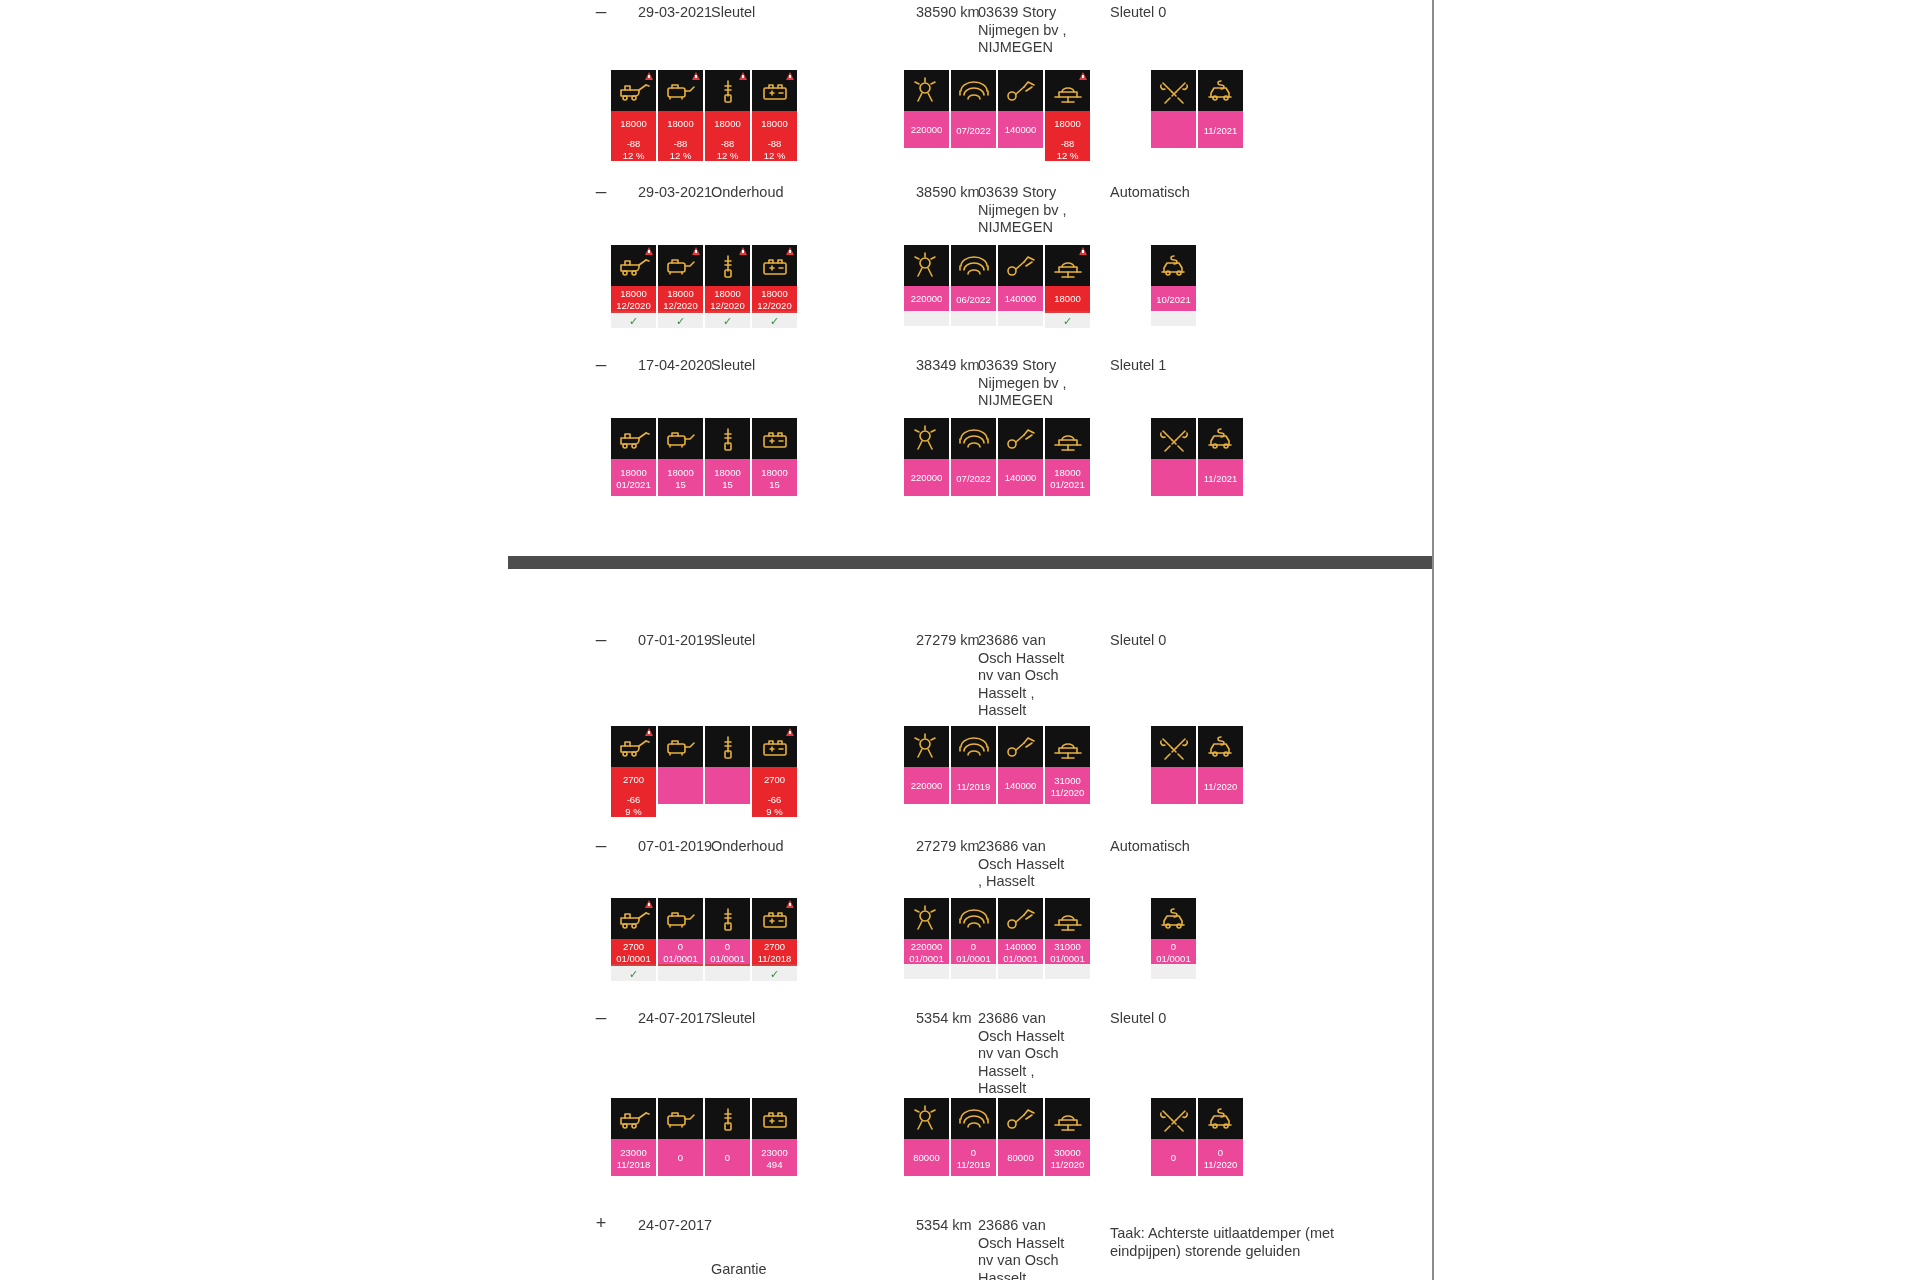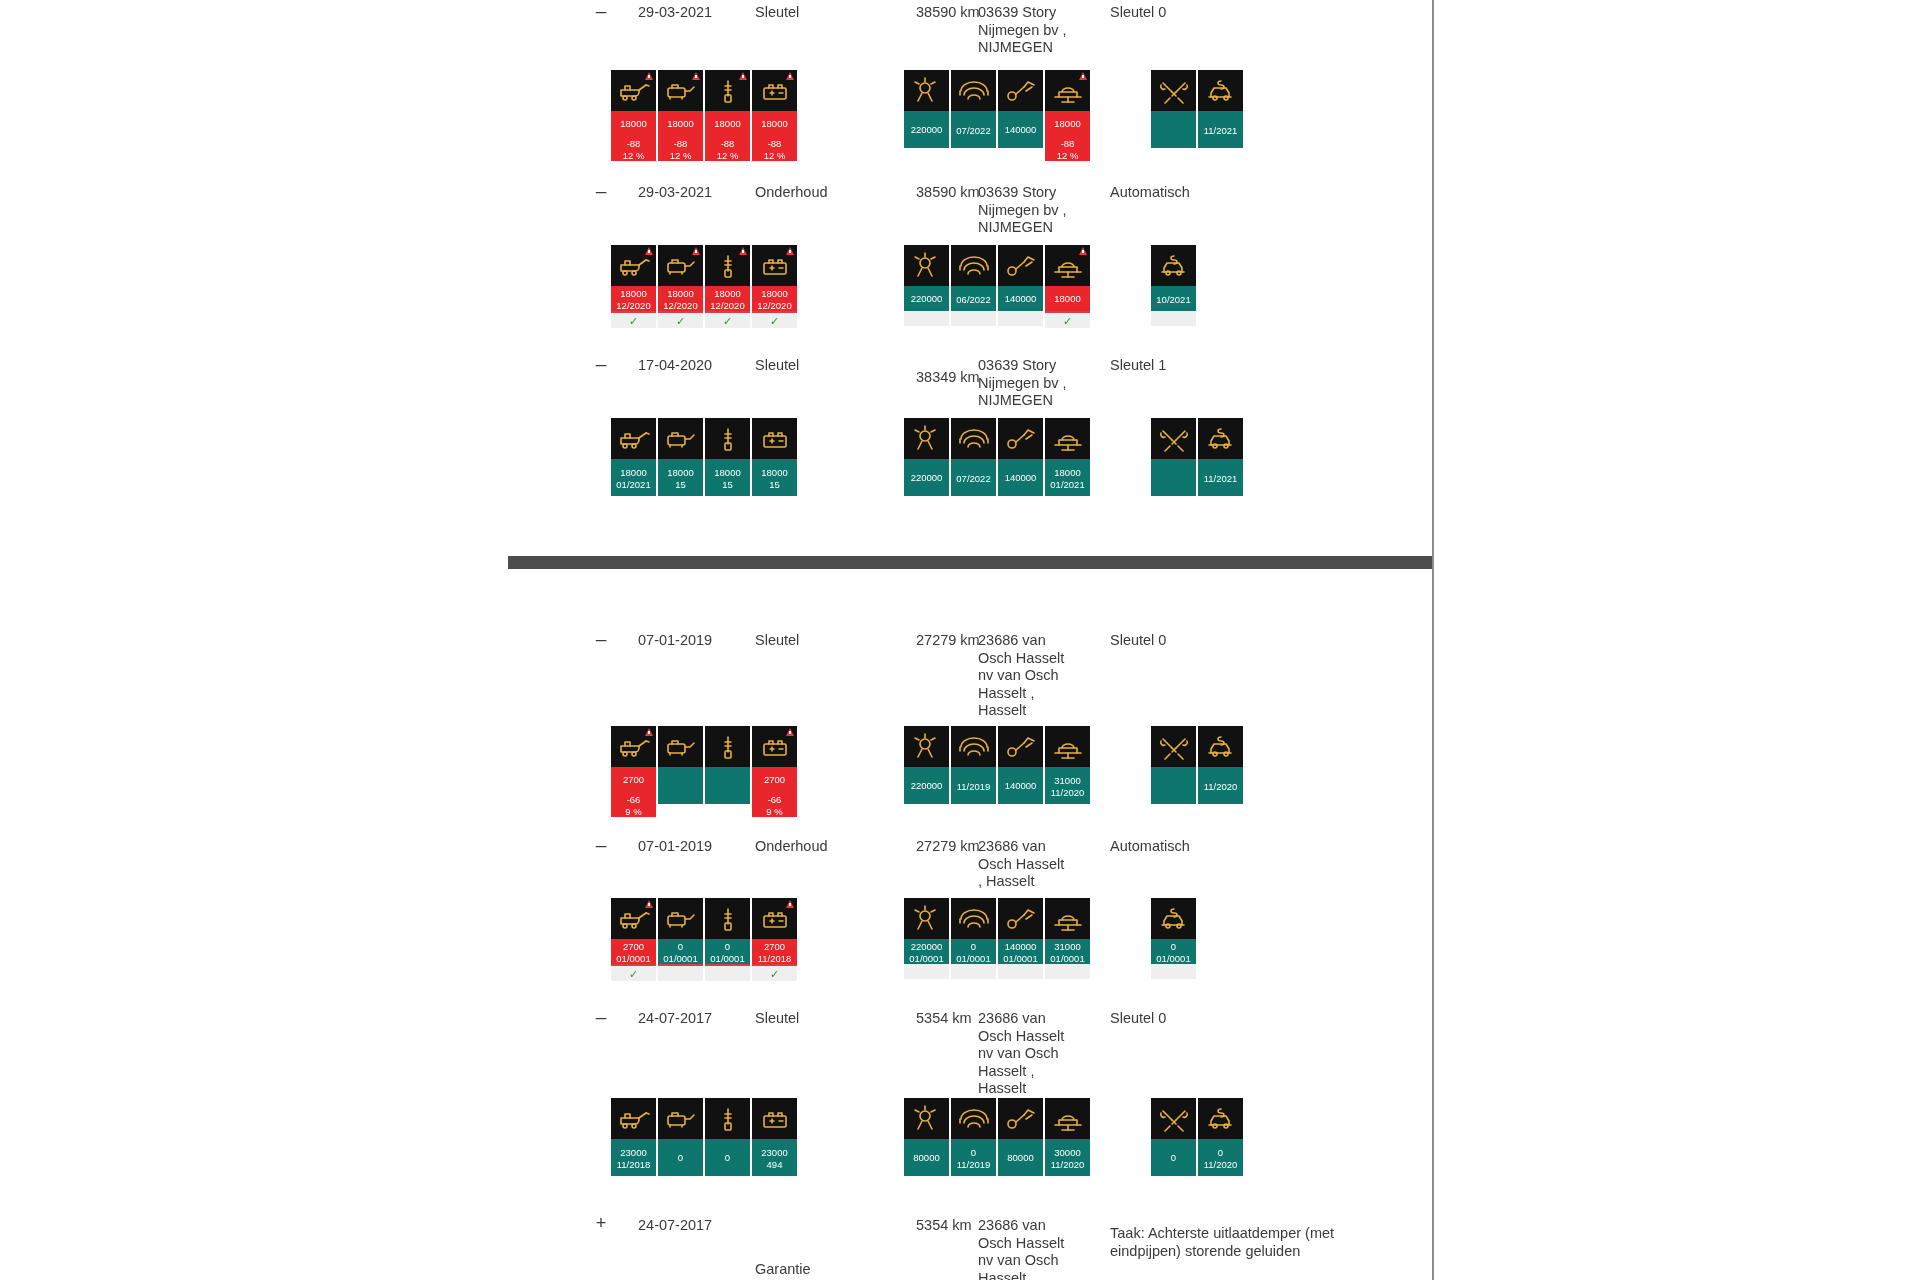--- a/index.html
+++ b/index.html
@@ -31,21 +31,21 @@
   }
   
   .row { position:absolute; left:0; width:1432px; }
   .toggle {
     position:absolute; width:18px; text-align:center;
     font-size:19px; line-height:14px; color:#3a3a3a;
     font-family:"Liberation Sans", sans-serif;
   }
   .toggle.minus { letter-spacing:0; }
   .date  { position:absolute; left:638px; font-size:14.5px; white-space:nowrap; }
-  .kind  { position:absolute; left:755px; font-size:14.5px; white-space:nowrap; }
+  .kind  { position:absolute; left:711px; font-size:14.5px; white-space:nowrap; }
   .km    { position:absolute; left:916px; font-size:14.5px; white-space:nowrap; }
   .dealer{ position:absolute; left:978px; width:92px; font-size:14.5px; line-height:17.5px; }
   .note  { position:absolute; left:1110px; width:230px; font-size:14.5px; line-height:17.5px; }
 
   
   .tilegroup { position:absolute; display:flex; }
   .tile {
     width:45px; margin-right:2px;
     display:flex; flex-direction:column;
     font-size:9.5px; color:#ffffff; text-align:center;
@@ -55,21 +55,21 @@
   .tile .icon {
     height:41px; background:#111111;
     display:flex; align-items:center; justify-content:center;
     position:relative;
   }
   .tile .band {
     height:24px; display:flex; flex-direction:column;
     align-items:center; justify-content:center;
     line-height:11px; padding-top:1px;
   }
-  .tile .band.g { background:#0f766e; }
+  .tile .band.g { background:#ec4899; }
   .tile .band.r { background:#e8262b; }
   .tile .band.tall { height:36px; }
   .tile .band .l2 { margin-top:1px; }
   .tile .check {
     height:15px; background:#efefef; color:#2f8f3c;
     font-size:11px; line-height:14px;
     display:flex; align-items:center; justify-content:center;
     border-top:2px solid #d64040;
   }
   .tile .blank { height:15px; background:#efefef; }
@@ -433,21 +433,21 @@
         <span class="l2">10/2021</span>
       </div>
       <div class="blank"></div>
     </div>
   </div>
 
 <div class="row" style="top:353px;">
   <div class="toggle minus" style="left:592px; top:4px;">–</div>
   <div class="date" style="top:4px;">17-04-2020</div>
   <div class="kind" style="top:4px;">Sleutel</div>
-  <div class="km" style="top:16px;">38349 km</div>
+  <div class="km" style="top:4px;">38349 km</div>
   <div class="dealer" style="top:4px;">03639 Story Nijmegen bv , NIJMEGEN</div>
   <div class="note" style="top:4px;">Sleutel 1</div>
 </div>
 <div class="tilegroup" id="g3L" style="left:611px; top:418px;">
     <div class="tile">
       <div class="icon">
         <svg width="34" height="28" viewBox="0 0 34 28" fill="none" stroke="#e8b13c" stroke-width="1.6" stroke-linecap="round" stroke-linejoin="round">
           <path d="M4 19h14a4 4 0 0 0 4-4v-2h-18z"></path>
           <path d="M22 13l7-5"></path>
           <path d="M29 8l3 1"></path>

